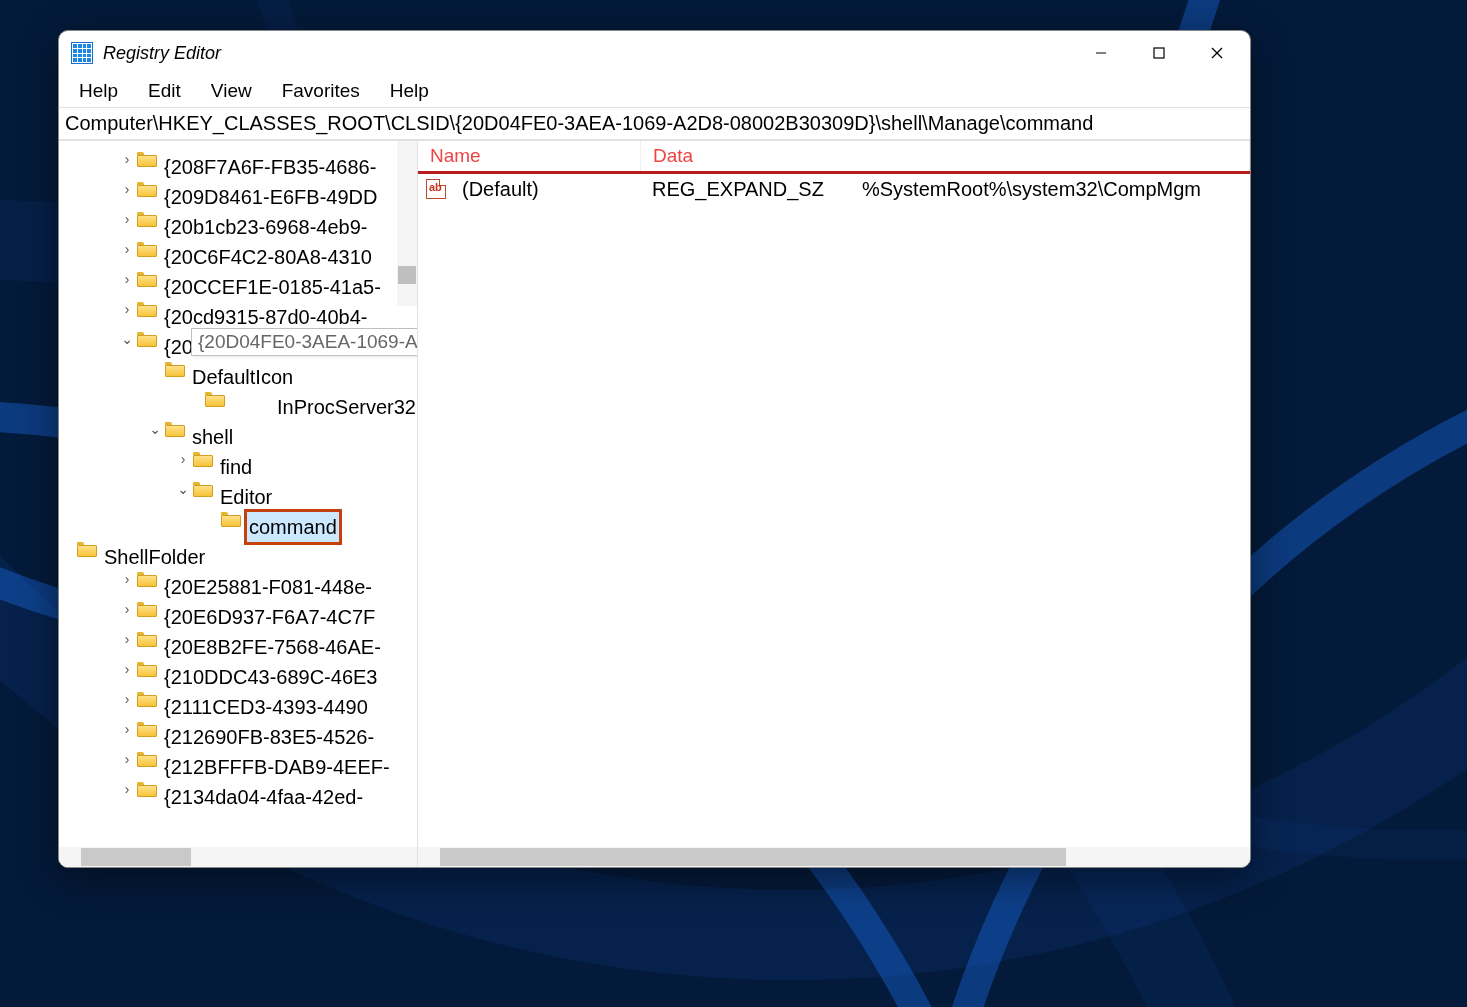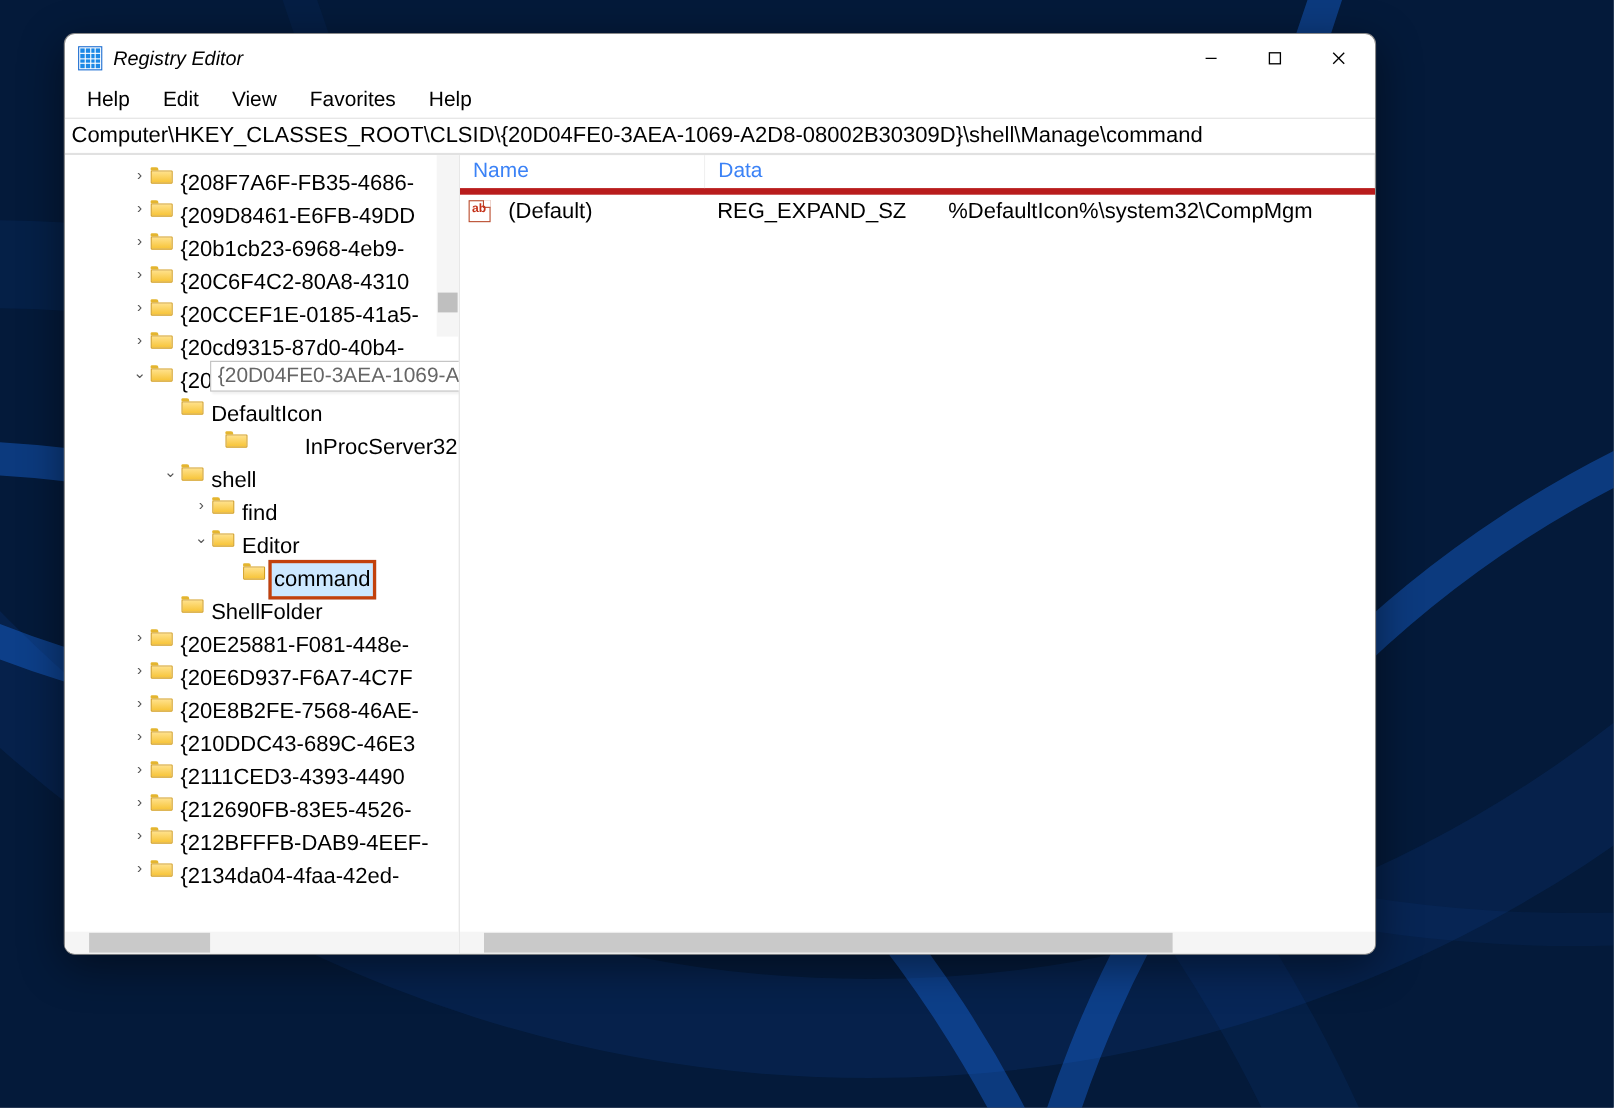--- a/index.html
+++ b/index.html
@@ -100,22 +100,22 @@
 
   .pane-hscroll{height:20px;background:#f5f5f5;display:flex;align-items:center;}
   .pane-hscroll .thumb{height:18px;background:#c9c9c9;}
 
   
   .tree-vscroll{position:absolute;right:0;top:0;width:20px;height:165px;background:#f5f5f5;}
   .tree-vscroll .vthumb{position:absolute;left:1px;width:18px;top:125px;height:18px;background:#bfbfbf;}
 
   .list-pane{flex:1;display:flex;flex-direction:column;overflow:hidden;}
   .list-head{
-    display:flex;height:30px;align-items:center;font-size:19px;color:#3b82f6;
-    border-bottom:6px solid #b91c1c;
+    display:flex;height:30px;align-items:center;font-size:19px;color:#ef4444;
+    border-bottom:3px solid #b91c1c;
   }
   .list-head .col{padding-left:12px;border-right:1px solid #f0f0f0;height:100%;display:flex;align-items:center;}
   .col-name{width:210px;}
   .col-type{width:198px;}
   .col-data{flex:1;}
   .list-body{flex:1;font-size:20px;overflow:hidden;white-space:nowrap;}
   .list-row{display:flex;height:30px;align-items:center;}
   .list-row .cell{padding-left:12px;}
   .val-icon{
     width:20px;height:20px;flex:none;margin-left:8px;margin-right:4px;
@@ -257,21 +257,21 @@
           <div class="tree-row" style="padding-left: 116px;">
             <span class="tog">⌄</span>
             <span class="fold-icon"></span>
             <span class="lbl">Editor</span>
           </div>
           <div class="tree-row selected" style="padding-left: 144px;">
             <span class="tog hidden"></span>
             <span class="fold-icon"></span>
             <span class="lbl">command</span>
           </div>
-          <div class="tree-row" style="padding-left: 88px;">
+          <div class="tree-row" style="">
             <span class="tog hidden"></span>
             <span class="fold-icon"></span>
             <span class="lbl">ShellFolder</span>
           </div>
           <div class="tree-row" style="padding-left: 60px;">
             <span class="tog">›</span>
             <span class="fold-icon"></span>
             <span class="lbl">{20E25881-F081-448e-</span>
           </div>
           <div class="tree-row" style="padding-left: 60px;">
@@ -327,21 +327,21 @@
         <div class="col col-name">Name</div>
         <div class="col col-data">Data</div>
       </div>
       <div class="list-body" id="values">
           <div class="list-row">
             <span class="val-icon">
               <span>ab</span>
             </span>
             <span class="cell" style="width: 178px;">(Default)</span>
             <span class="cell" style="width: 198px;">REG_EXPAND_SZ</span>
-            <span class="cell">%DefaultIcon%\system32\CompMgm</span>
+            <span class="cell">%SystemRoot%\system32\CompMgm</span>
           </div>
         </div>
       <div class="pane-hscroll">
         <div class="thumb" style="margin-left:22px;width:626px;"></div>
       </div>
     </div>
 
   </div>
 </div>
 

